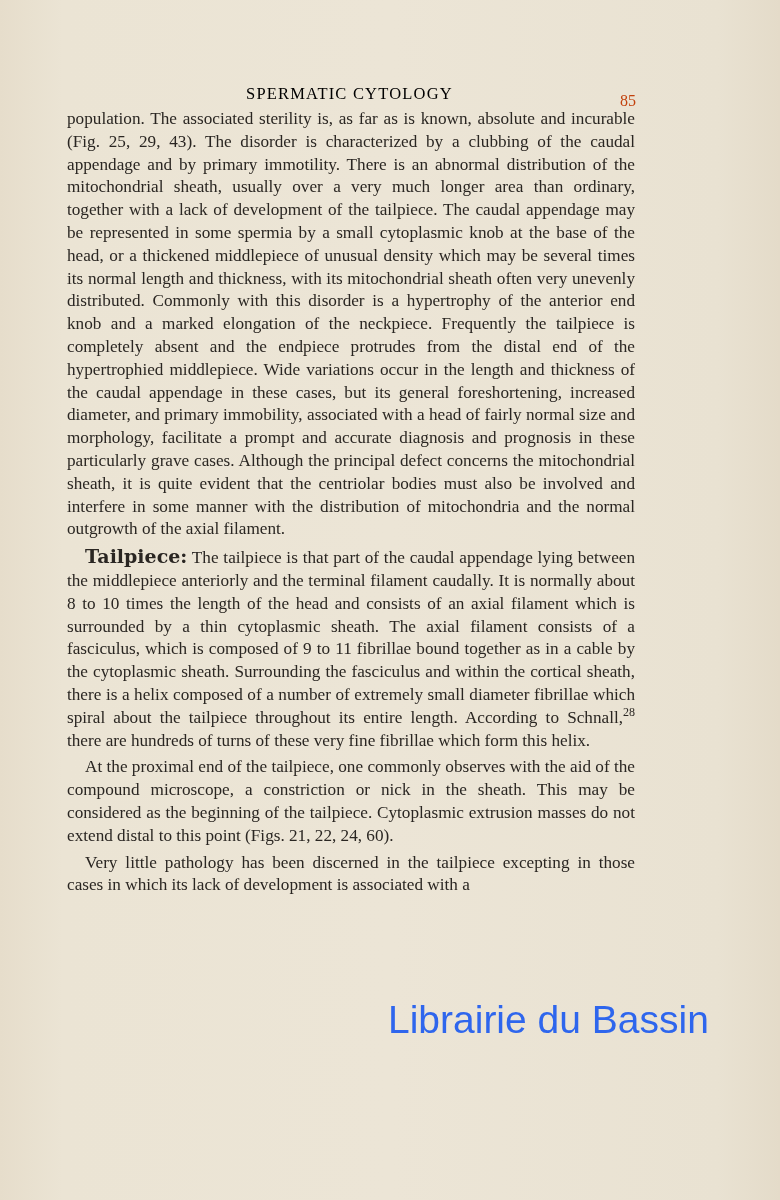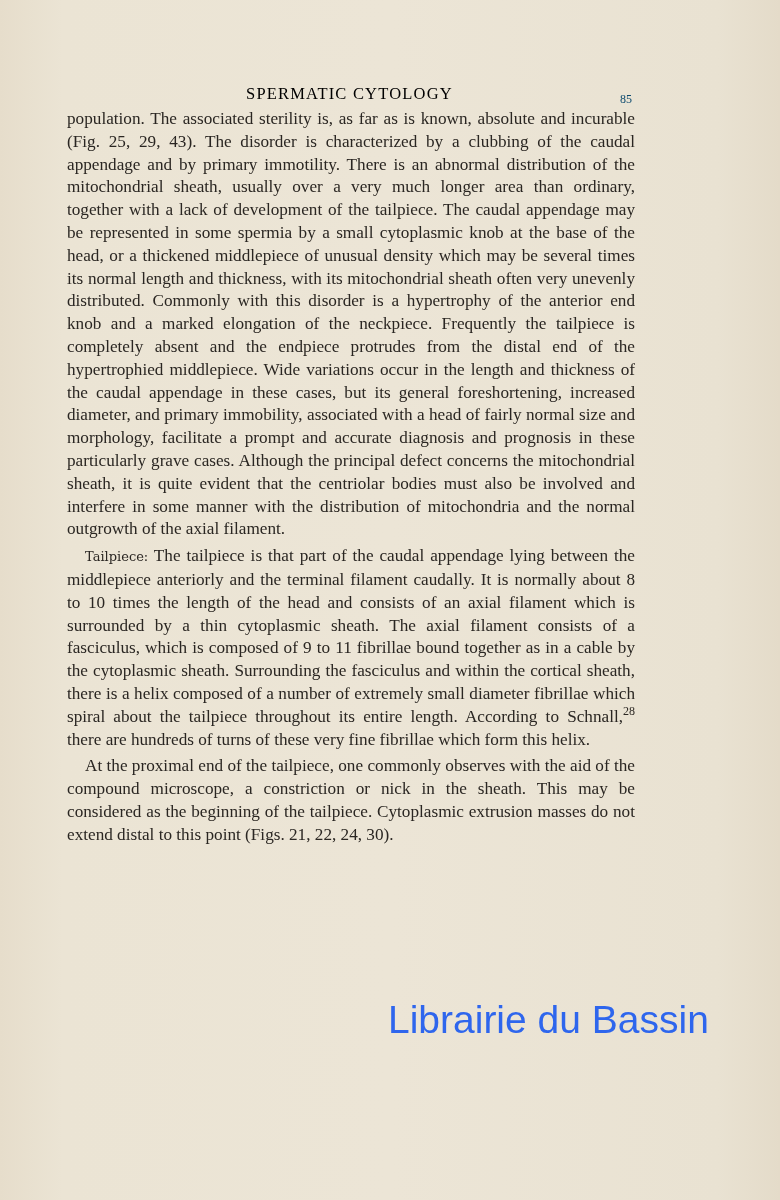--- a/index.html
+++ b/index.html
@@ -21,44 +21,44 @@
       top: 84px;
       left: 246px;
       font-size: 16.5px;
       letter-spacing: 1.2px;
       color: #000000;
     }
     .page-number {
       position: absolute;
       top: 92px;
       left: 620px;
-      font-size: 12px;
-      color: #0c4a6e;
+      font-size: 16px;
+      color: #c2410c;
     }
     .body-text {
       position: absolute;
       top: 108px;
       left: 67px;
       width: 568px;
       font-size: 17.2px;
       line-height: 22.8px;
       text-align: justify;
       hyphens: none;
     }
     .body-text p {
       margin: 0;
     }
     .body-text p.indent {
       text-indent: 18px;
       margin-top: 4px;
     }
     .run-in-head {
-      font-weight: normal;
+      font-weight: bold;
       font-family: "DejaVu Serif", serif;
-      font-size: 13px;
+      font-size: 19px;
     }
     sup {
       font-size: 12px;
       line-height: 0;
       vertical-align: super;
     }
     .watermark {
       position: absolute;
       top: 998px;
       left: 388px;
@@ -73,16 +73,17 @@
   </style>
 </head>
 <body>
 
 <div class="running-head">SPERMATIC CYTOLOGY</div>
 <div class="page-number">85</div>
 
 <div class="body-text">
   <p>population. The associated sterility is, as far as is known, absolute and incurable (Fig. 25, 29, 43). The disorder is characterized by a clubbing of the caudal appendage and by primary immotility. There is an abnormal distribution of the mitochondrial sheath, usually over a very much longer area than ordinary, together with a lack of development of the tailpiece. The caudal appendage may be represented in some spermia by a small cytoplasmic knob at the base of the head, or a thickened middlepiece of unusual density which may be several times its normal length and thickness, with its mitochondrial sheath often very unevenly distributed. Commonly with this disorder is a hypertrophy of the anterior end knob and a marked elongation of the neckpiece. Frequently the tailpiece is completely absent and the endpiece protrudes from the distal end of the hypertrophied middlepiece. Wide variations occur in the length and thickness of the caudal appendage in these cases, but its general foreshortening, increased diameter, and primary immobility, associated with a head of fairly normal size and morphology, facilitate a prompt and accurate diagnosis and prognosis in these particularly grave cases. Although the principal defect concerns the mitochondrial sheath, it is quite evident that the centriolar bodies must also be involved and interfere in some manner with the distribution of mitochondria and the normal outgrowth of the axial filament.</p>
   <p class="indent"><span class="run-in-head">Tailpiece:</span><span> The tailpiece is that part of the caudal appendage lying between the middlepiece anteriorly and the terminal filament caudally. It is normally about 8 to 10 times the length of the head and consists of an axial filament which is surrounded by a thin cytoplasmic sheath. The axial filament consists of a fasciculus, which is composed of 9 to 11 fibrillae bound together as in a cable by the cytoplasmic sheath. Surrounding the fasciculus and within the cortical sheath, there is a helix composed of a number of extremely small diameter fibrillae which spiral about the tailpiece throughout its entire length. According to Schnall,</span><sup>28</sup><span> there are hundreds of turns of these very fine fibrillae which form this helix.</span></p>
-  <p class="indent">At the proximal end of the tailpiece, one commonly observes with the aid of the compound microscope, a constriction or nick in the sheath. This may be considered as the beginning of the tailpiece. Cytoplasmic extrusion masses do not extend distal to this point (Figs. 21, 22, 24, 30).</p>
+  <p class="indent">At the proximal end of the tailpiece, one commonly observes with the aid of the compound microscope, a constriction or nick in the sheath. This may be considered as the beginning of the tailpiece. Cytoplasmic extrusion masses do not extend distal to this point (Figs. 21, 22, 24, 60).</p>
+  <p class="indent">Very little pathology has been discerned in the tailpiece excepting in those cases in which its lack of development is associated with a</p>
 </div>
 
 <div class="watermark">Librairie du Bassin</div>
 
 </body></html>

